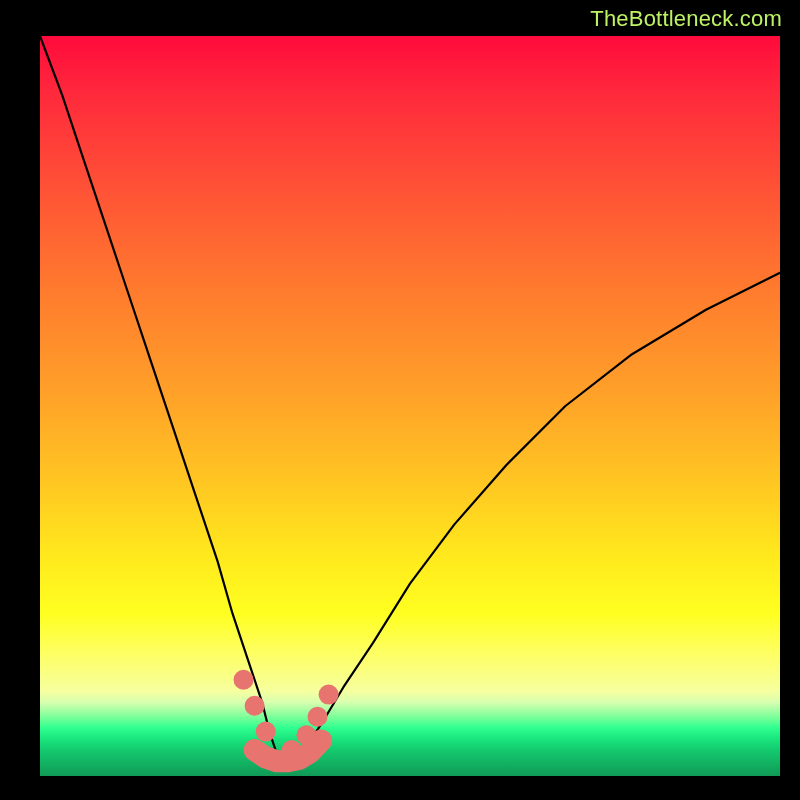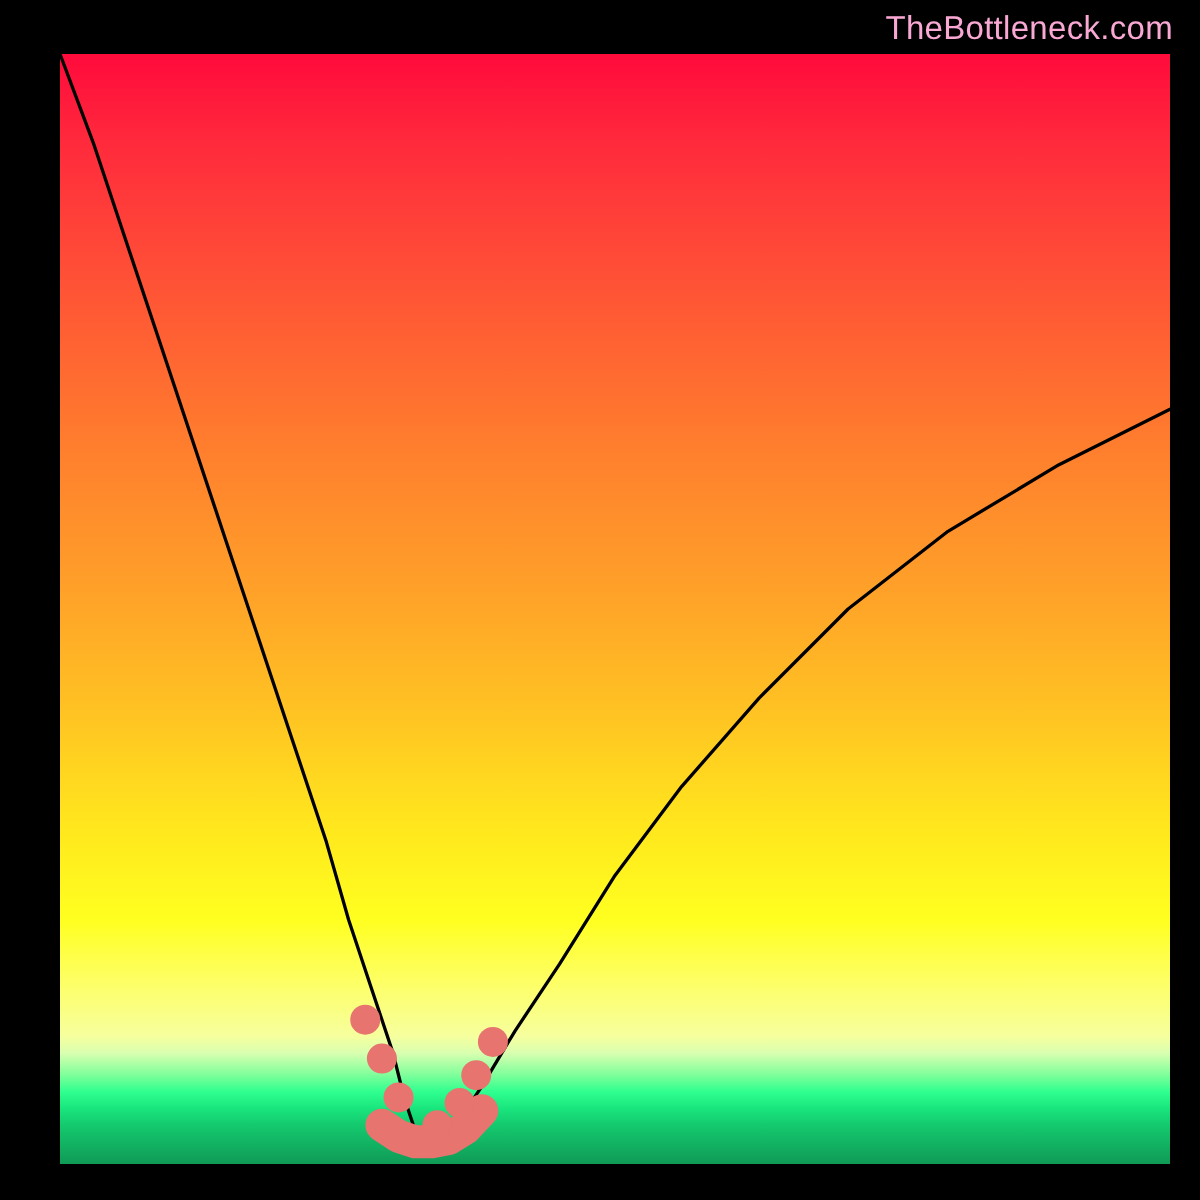--- a/index.html
+++ b/index.html
@@ -43,21 +43,21 @@
       #19e57d 95%,
       #14c96e 96.5%,
       #12b564 98%,
       #109a56 100%
     );
   }
   .watermark {
     position: absolute;
     top: 6px;
     right: 18px;
-    color: #f9a8d4;
+    color: #bef264;
     font-size: 22px;
     font-weight: 500;
     letter-spacing: 0.2px;
     user-select: none;
   }
   svg.curve {
     position: absolute;
     left: 0;
     top: 0;
     width: 740px;

